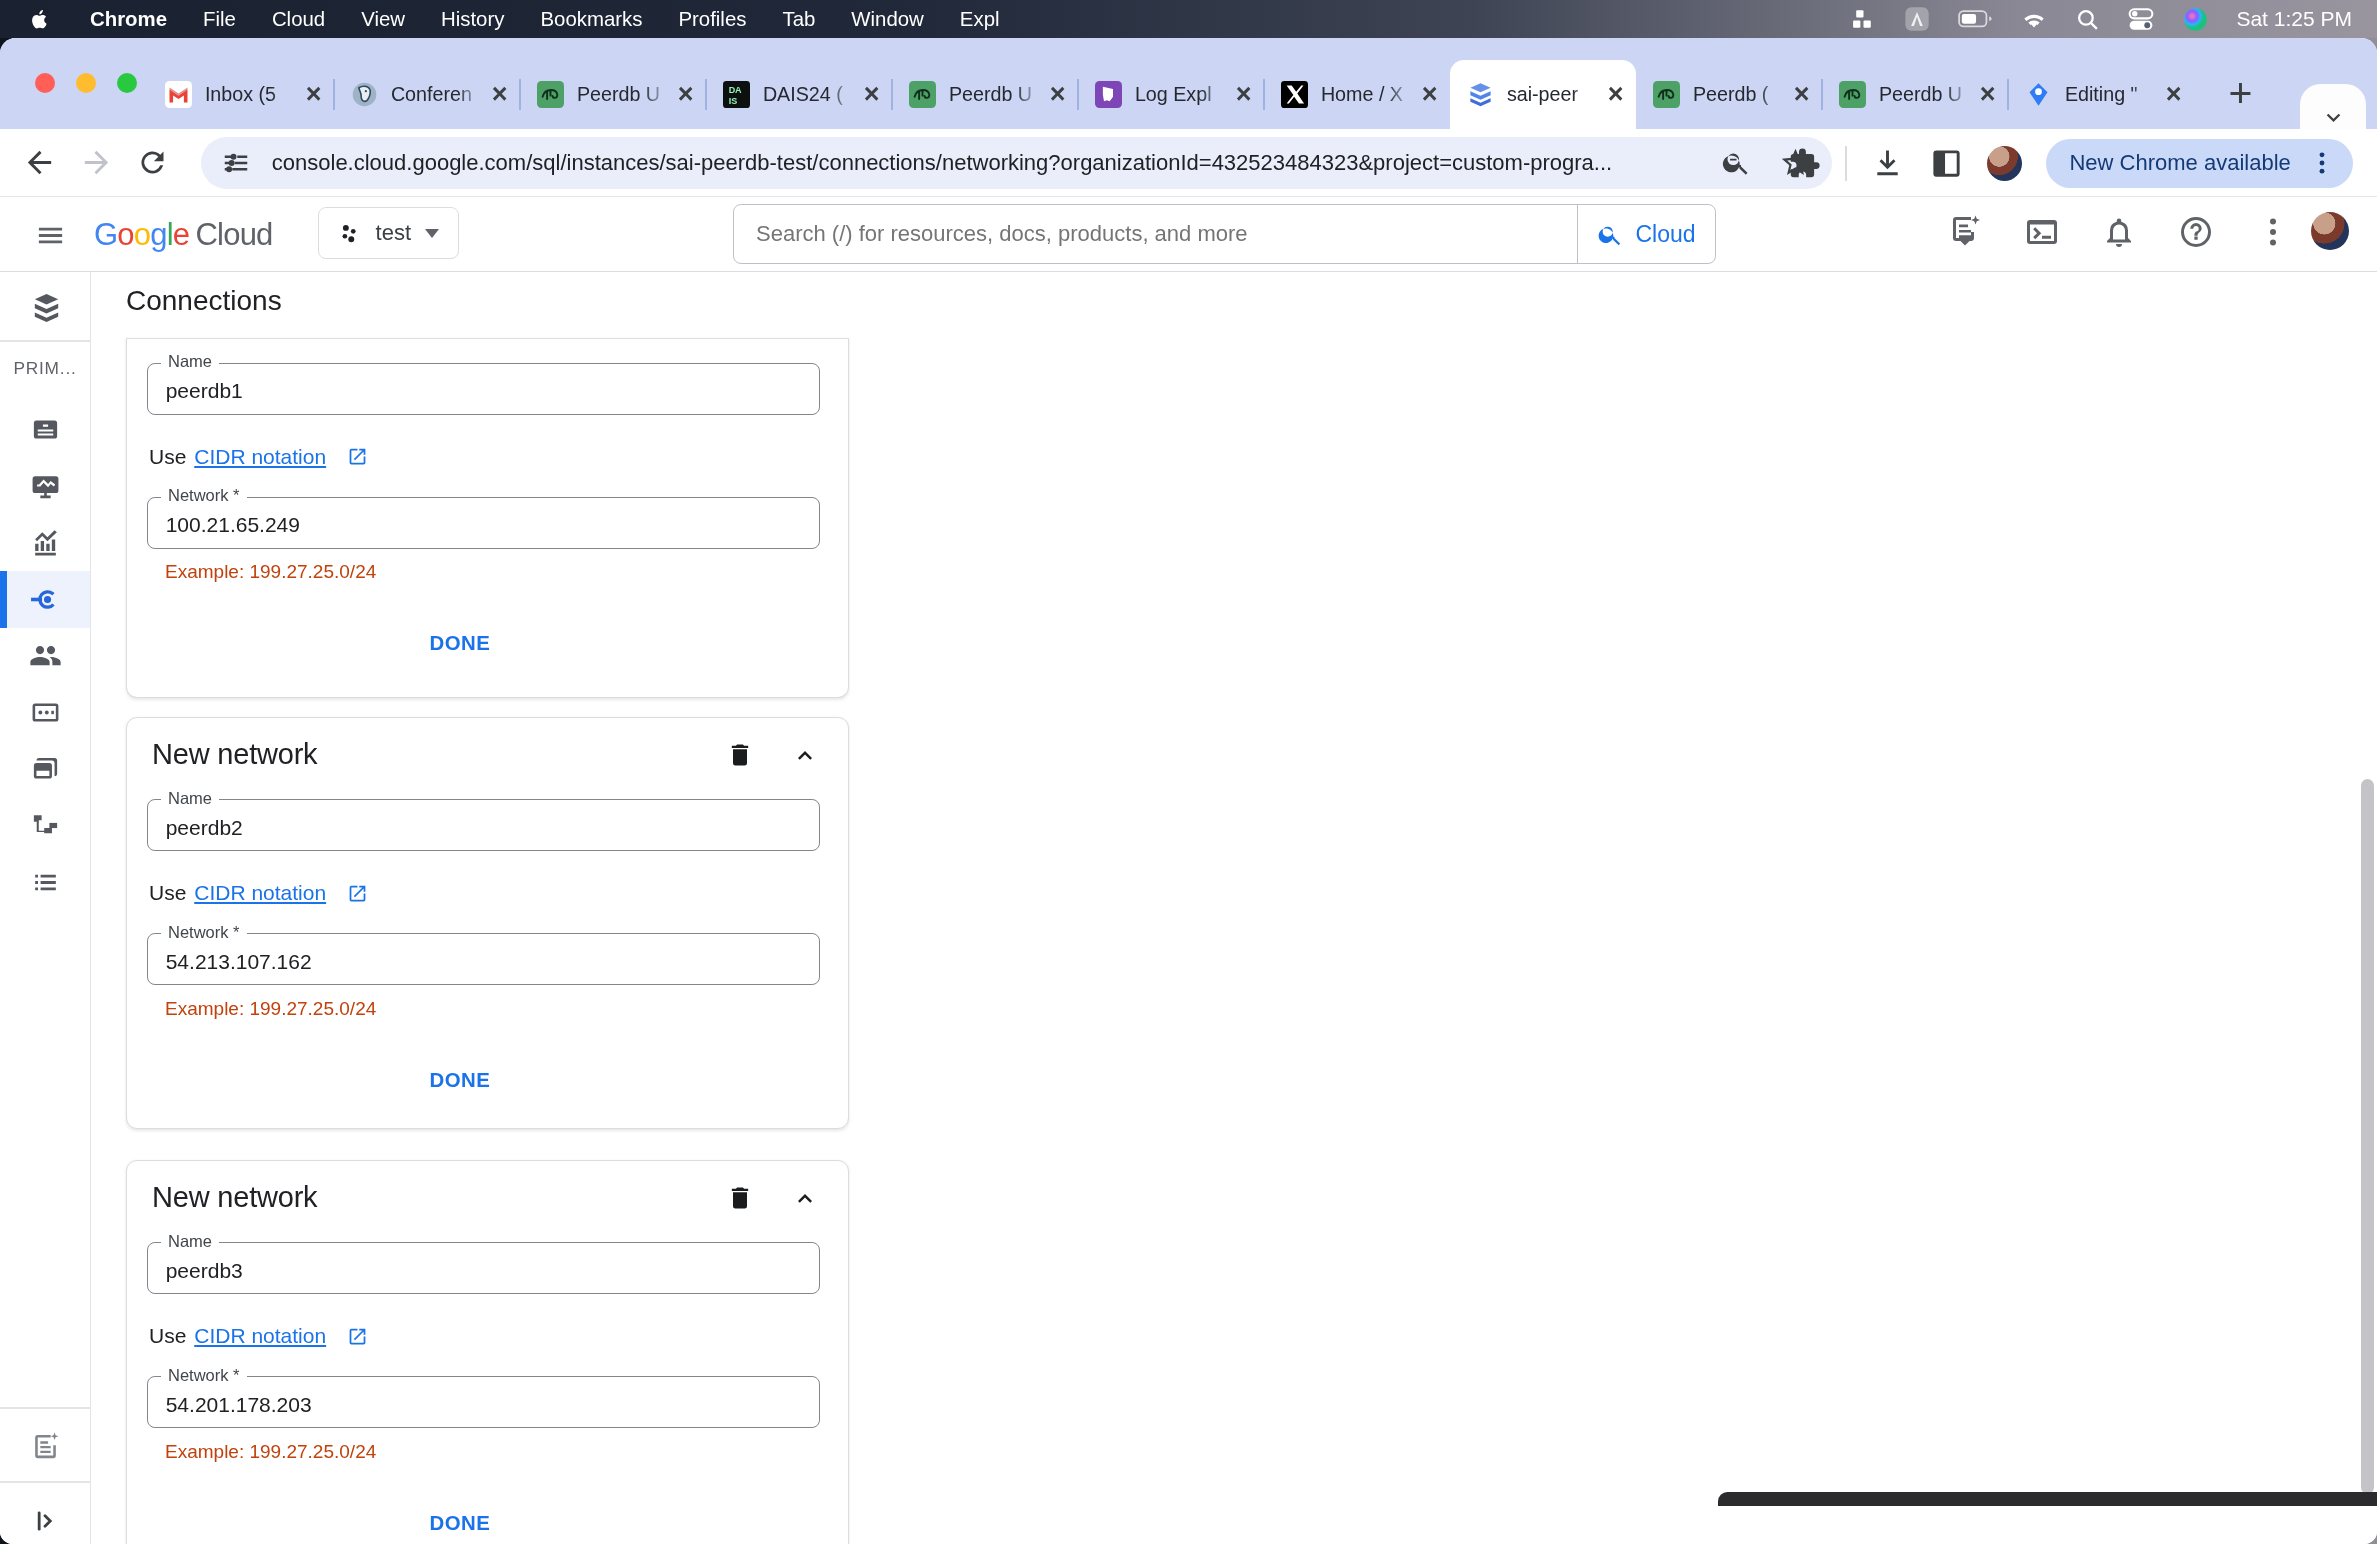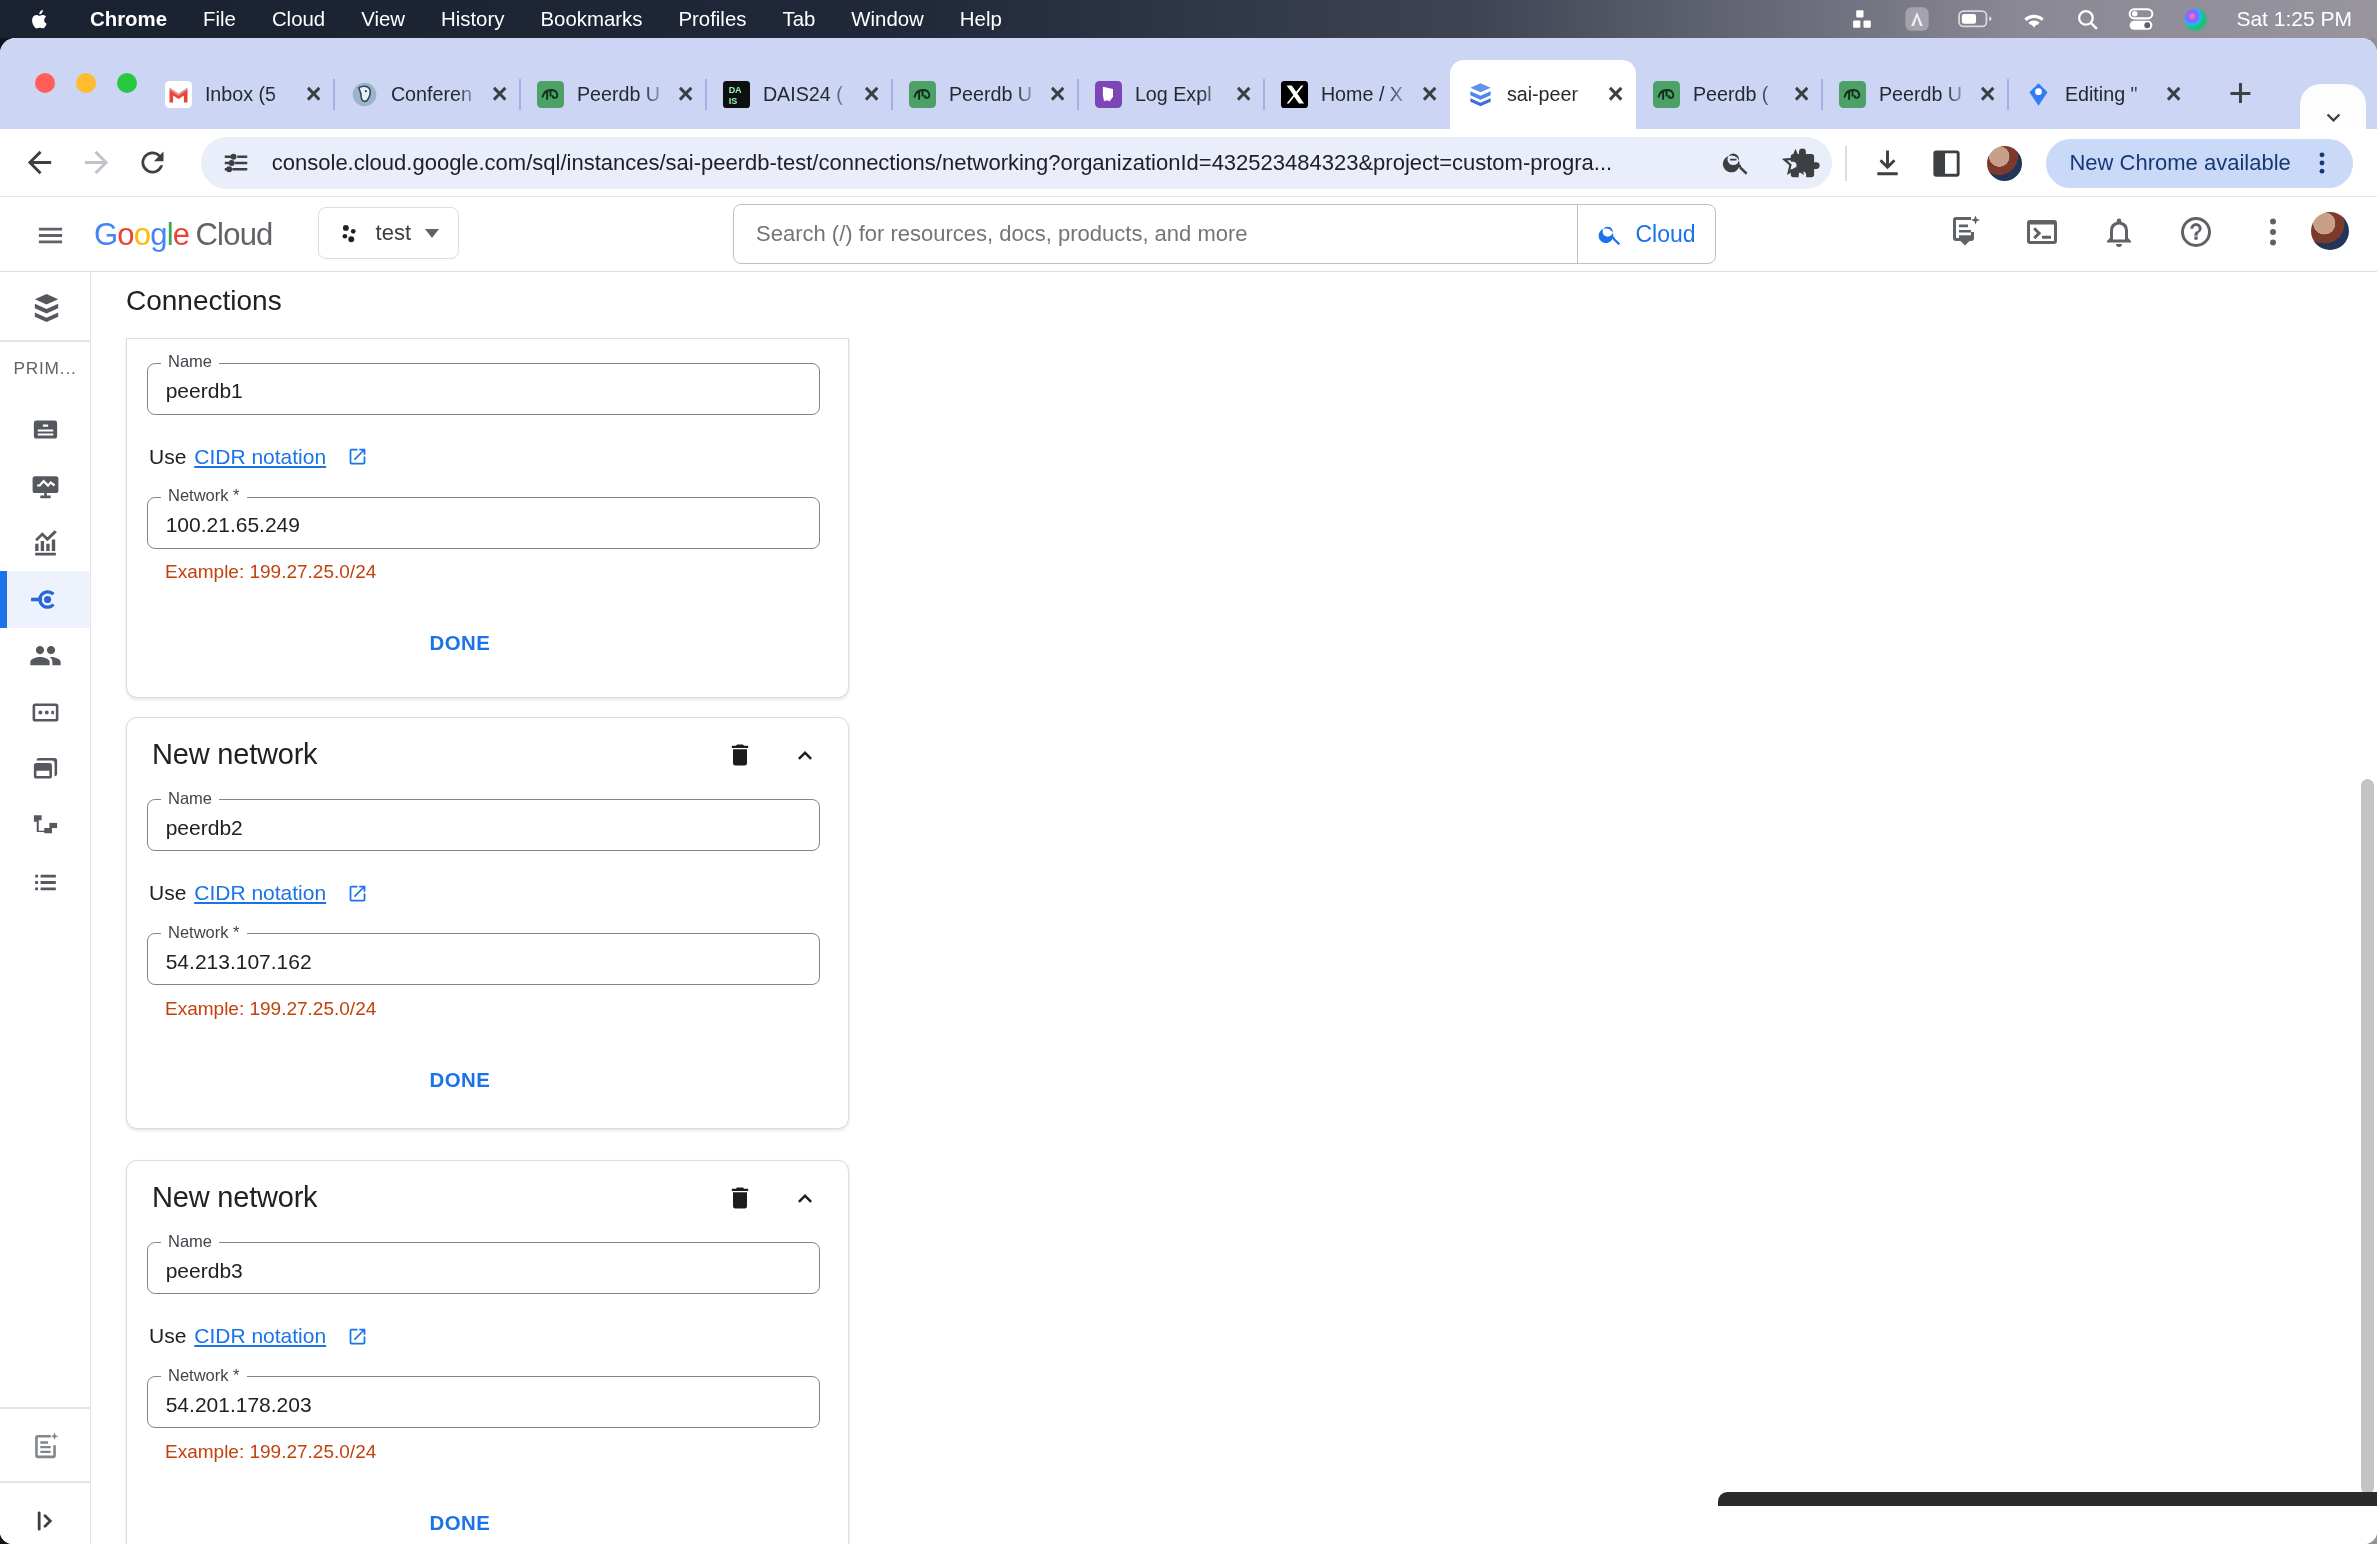--- a/index.html
+++ b/index.html
@@ -131,21 +131,21 @@
       </span>
       <span class="mb-item bold">Chrome</span>
       <span class="mb-item">File</span>
       <span class="mb-item">Cloud</span>
       <span class="mb-item">View</span>
       <span class="mb-item">History</span>
       <span class="mb-item">Bookmarks</span>
       <span class="mb-item">Profiles</span>
       <span class="mb-item">Tab</span>
       <span class="mb-item">Window</span>
-      <span class="mb-item">Help</span>
+      <span class="mb-item">Expl</span>
     </div>
   <div class="mb-right" id="mb-right">
       <span class="sicon">
         <svg width="25" height="25" viewBox="0 0 24 24" fill="#fff">
           <rect x="5" y="3" width="7" height="7" rx="1"></rect>
           <rect x="2" y="13" width="7" height="7" rx="1"></rect>
           <rect x="12" y="13" width="7" height="7" rx="1"></rect>
         </svg>
       </span>
       <span class="sicon">

